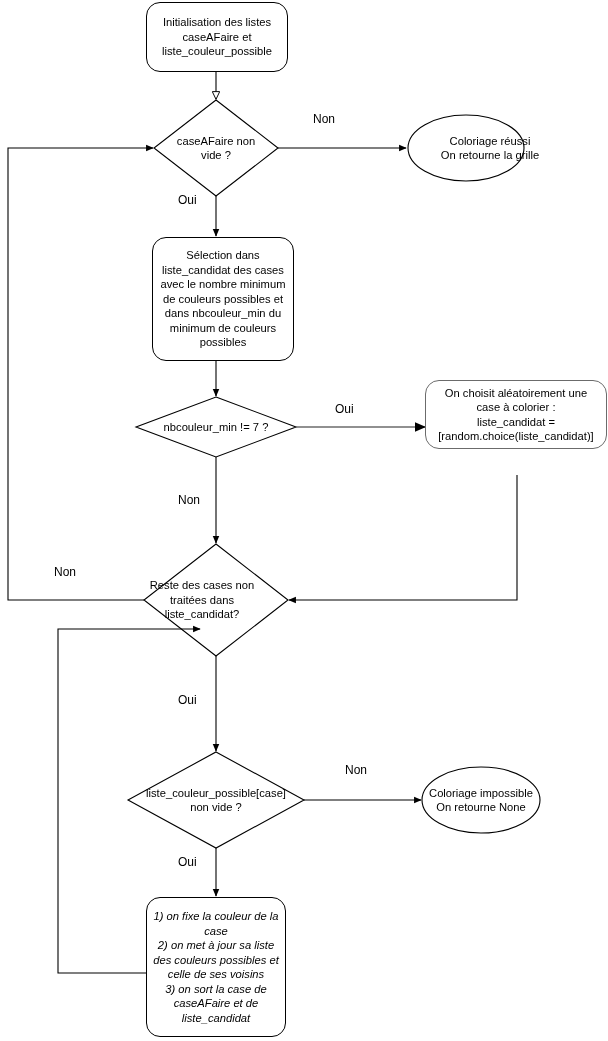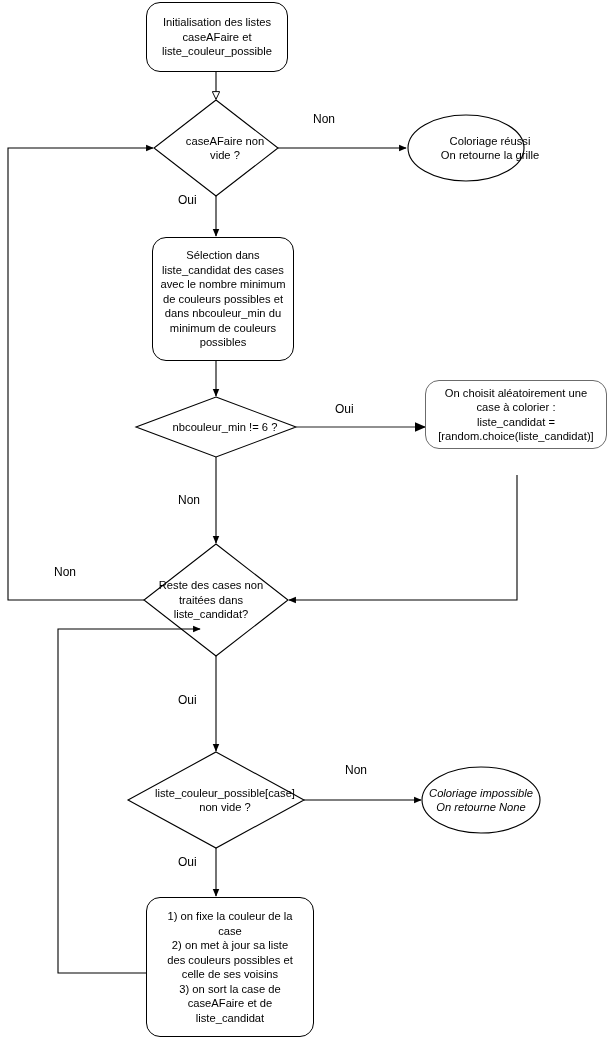--- a/index.html
+++ b/index.html
@@ -16,21 +16,21 @@
   }
   
   .proc{
     border:1.2px solid #000;border-radius:14px;background:#fff;
   }
   .proc.gray{border-color:#6b6b6b;}
   .proc .txt{padding:0 2px;}
   
   .overflow .txt{width:168px;}
   
-  .diam{background:transparent;margin-left:9px;}
+  .diam{background:transparent;}
   .diam .txt{width:150px;}
   .diam.wide .txt{width:182px;}
   
   .term{background:transparent;}
   .term .txt{width:140px;}
   
   .elabel{
     position:absolute;font-size:12px;color:#000;line-height:13px;
     white-space:nowrap;
   }
@@ -108,47 +108,47 @@
   <span class="txt">Sélection dans
 liste_candidat des cases
 avec le nombre minimum
 de couleurs possibles et
 dans nbcouleur_min du
 minimum de couleurs
 possibles</span>
 </div>
 
 <div class="node diam wide" style="left:125px;top:419px;width:182px;height:17px;">
-  <span class="txt">nbcouleur_min != 6 ?</span>
+  <span class="txt">nbcouleur_min != 7 ?</span>
 </div>
 
 <div class="node proc gray" style="left:425px;top:380px;width:182px;height:69px;">
   <span class="txt">On choisit aléatoirement une
 case à colorier :
 liste_candidat =
 [random.choice(liste_candidat)]</span>
 </div>
 
 <div class="node diam" style="left:127px;top:578px;width:150px;height:44px;">
   <span class="txt">Reste des cases non
 traitées dans
 liste_candidat?</span>
 </div>
 
 <div class="node diam wide" style="left:125px;top:785px;width:182px;height:30px;">
   <span class="txt">liste_couleur_possible[case]
 non vide ?</span>
 </div>
 
-<div class="node term" style="left:411px;top:782px;width:140px;height:36px;font-style:italic;">
+<div class="node term" style="left:411px;top:782px;width:140px;height:36px;">
   <span class="txt">Coloriage impossible
 On retourne None</span>
 </div>
 
-<div class="node proc overflow" style="left:146px;top:897px;width:168px;height:140px;">
+<div class="node proc overflow" style="left:146px;top:897px;width:140px;height:140px;font-style:italic;">
   <span class="txt">1) on fixe la couleur de la
 case
 2) on met à jour sa liste
 des couleurs possibles et
 celle de ses voisins
 3) on sort la case de
 caseAFaire et de
 liste_candidat</span>
 </div>
 

